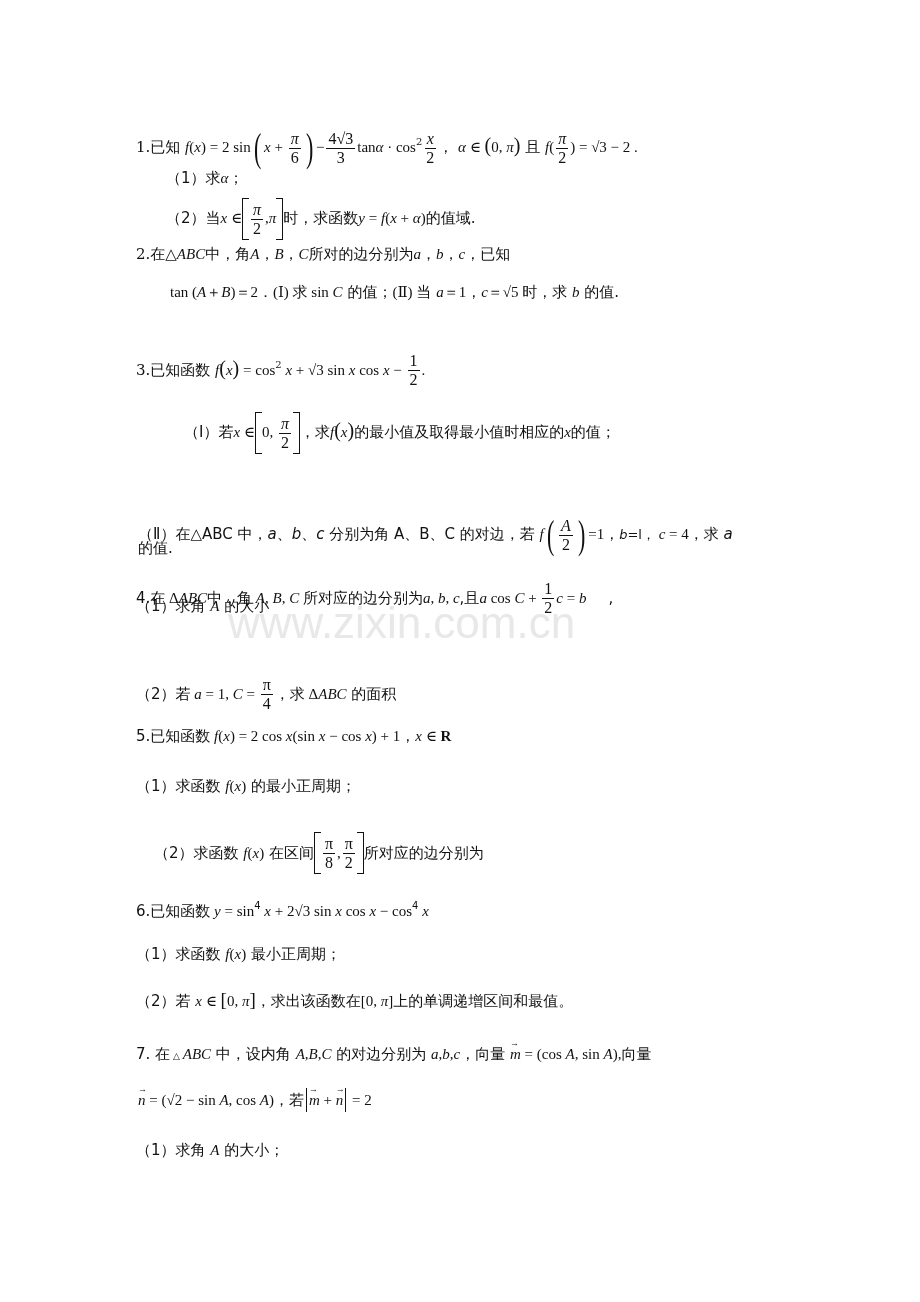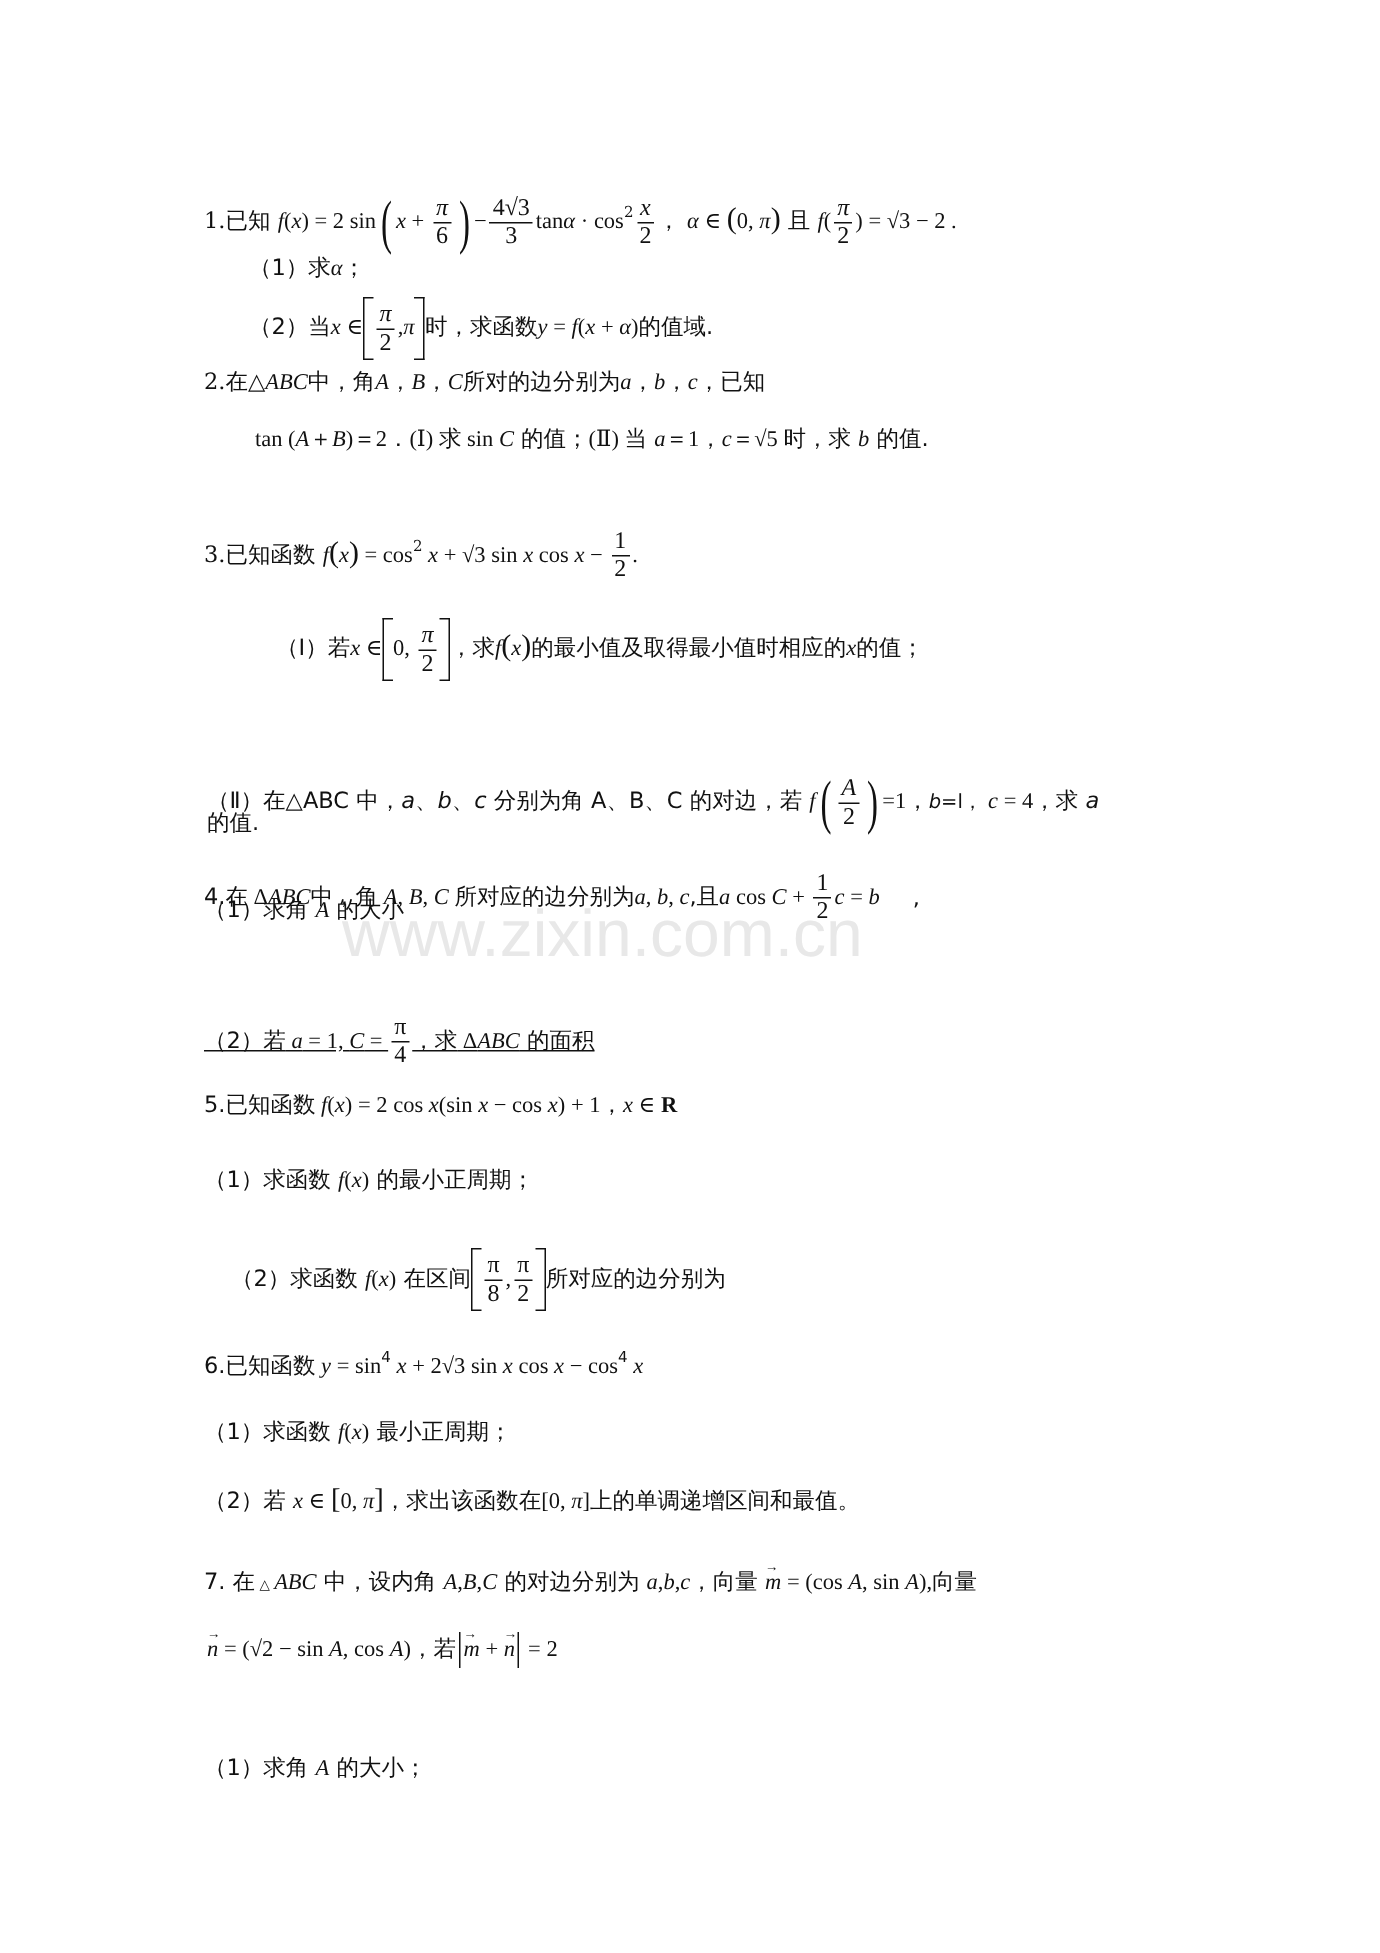--- a/index.html
+++ b/index.html
@@ -99,21 +99,21 @@
 
   <div class="line sans" style="left:136px; top:580px;">
     <span>4.</span><span>在</span><span class="mr"> Δ</span><span class="m">ABC</span><span>中，角</span><span class="m"> A</span><span class="mr">, </span><span class="m">B</span><span class="mr">, </span><span class="m">C </span><span>所对应的边分别为</span><span class="m">a</span><span class="mr">, </span><span class="m">b</span><span class="mr">, </span><span class="m">c</span><span>,且</span><span class="m">a</span><span class="mr"> cos </span><span class="m">C</span><span class="mr"> + </span><span class="frac">
         <span class="num">1</span>
         <span class="den">2</span>
       </span><span class="m">c</span><span class="mr"> = </span><span class="m">b</span><span style="margin-left:22px">,</span>
   </div>
   <div class="line sans" style="left:136px; top:596px;">
     <span>（1）求角 </span><span class="m">A</span><span> 的大小</span>
   </div>
-  <div class="line sans" style="left:136px; top:676px;text-decoration:underline;">
+  <div class="line sans" style="left:136px; top:676px;">
     <span>（2）若</span><span class="m"> a</span><span class="mr"> = 1, </span><span class="m">C</span><span class="mr"> = </span><span class="frac">
         <span class="num mr">π</span>
         <span class="den">4</span>
       </span><span>，求</span><span class="mr"> Δ</span><span class="m">ABC</span><span> 的面积</span>
   </div>
 
   <div class="line sans" style="left:136px; top:726px;">
     <span>5.</span><span>已知函数</span><span class="m"> f</span><span class="mr">(</span><span class="m">x</span><span class="mr">) = 2 cos </span><span class="m">x</span><span class="mr">(sin </span><span class="m">x</span><span class="mr"> − cos </span><span class="m">x</span><span class="mr">) + 1</span><span>，</span><span class="m">x</span><span class="mr"> ∈ </span><span class="mr bold">R</span>
   </div>
   <div class="line sans" style="left:136px; top:776px;">
@@ -138,17 +138,17 @@
   <div class="line sans" style="left:136px; top:990px;">
     <span>（2）若 </span><span class="m">x</span><span class="mr"> ∈ </span><span class="mr" style="font-size:19px">[</span><span class="mr">0, </span><span class="m">π</span><span class="mr" style="font-size:19px">]</span><span>，求出该函数在</span><span class="mr">[0, </span><span class="m">π</span><span class="mr">]</span><span>上的单调递增区间和最值。</span>
   </div>
 
   <div class="line sans" style="left:136px; top:1044px;">
     <span>7.</span><span> 在</span><span style="font-size:9px"> △ </span><span class="m">ABC</span><span> 中，设内角 </span><span class="m">A</span><span class="mr">,</span><span class="m">B</span><span class="mr">,</span><span class="m">C</span><span> 的对边分别为 </span><span class="m">a</span><span class="mr">,</span><span class="m">b</span><span class="mr">,</span><span class="m">c</span><span>，向量 </span><span class="m vec">m</span><span class="mr"> = (cos </span><span class="m">A</span><span class="mr">, sin </span><span class="m">A</span><span class="mr">),</span><span>向量</span>
   </div>
   <div class="line sans" style="left:138px; top:1088px;">
     <span class="m vec">n</span><span class="mr"> = (√2 − sin </span><span class="m">A</span><span class="mr">, cos </span><span class="m">A</span><span class="mr">)</span><span>，若</span><span class="vbar"></span><span class="m vec">m</span><span class="mr"> + </span><span class="m vec">n</span><span class="vbar"></span><span class="mr"> = 2</span>
   </div>
-  <div class="line sans" style="left:136px; top:1140px;margin-top:28px;">
+  <div class="line sans" style="left:136px; top:1140px;">
     <span>（1）求角 </span><span class="m">A</span><span> 的大小；</span>
   </div>
 
 </div>
 
 </body></html>

